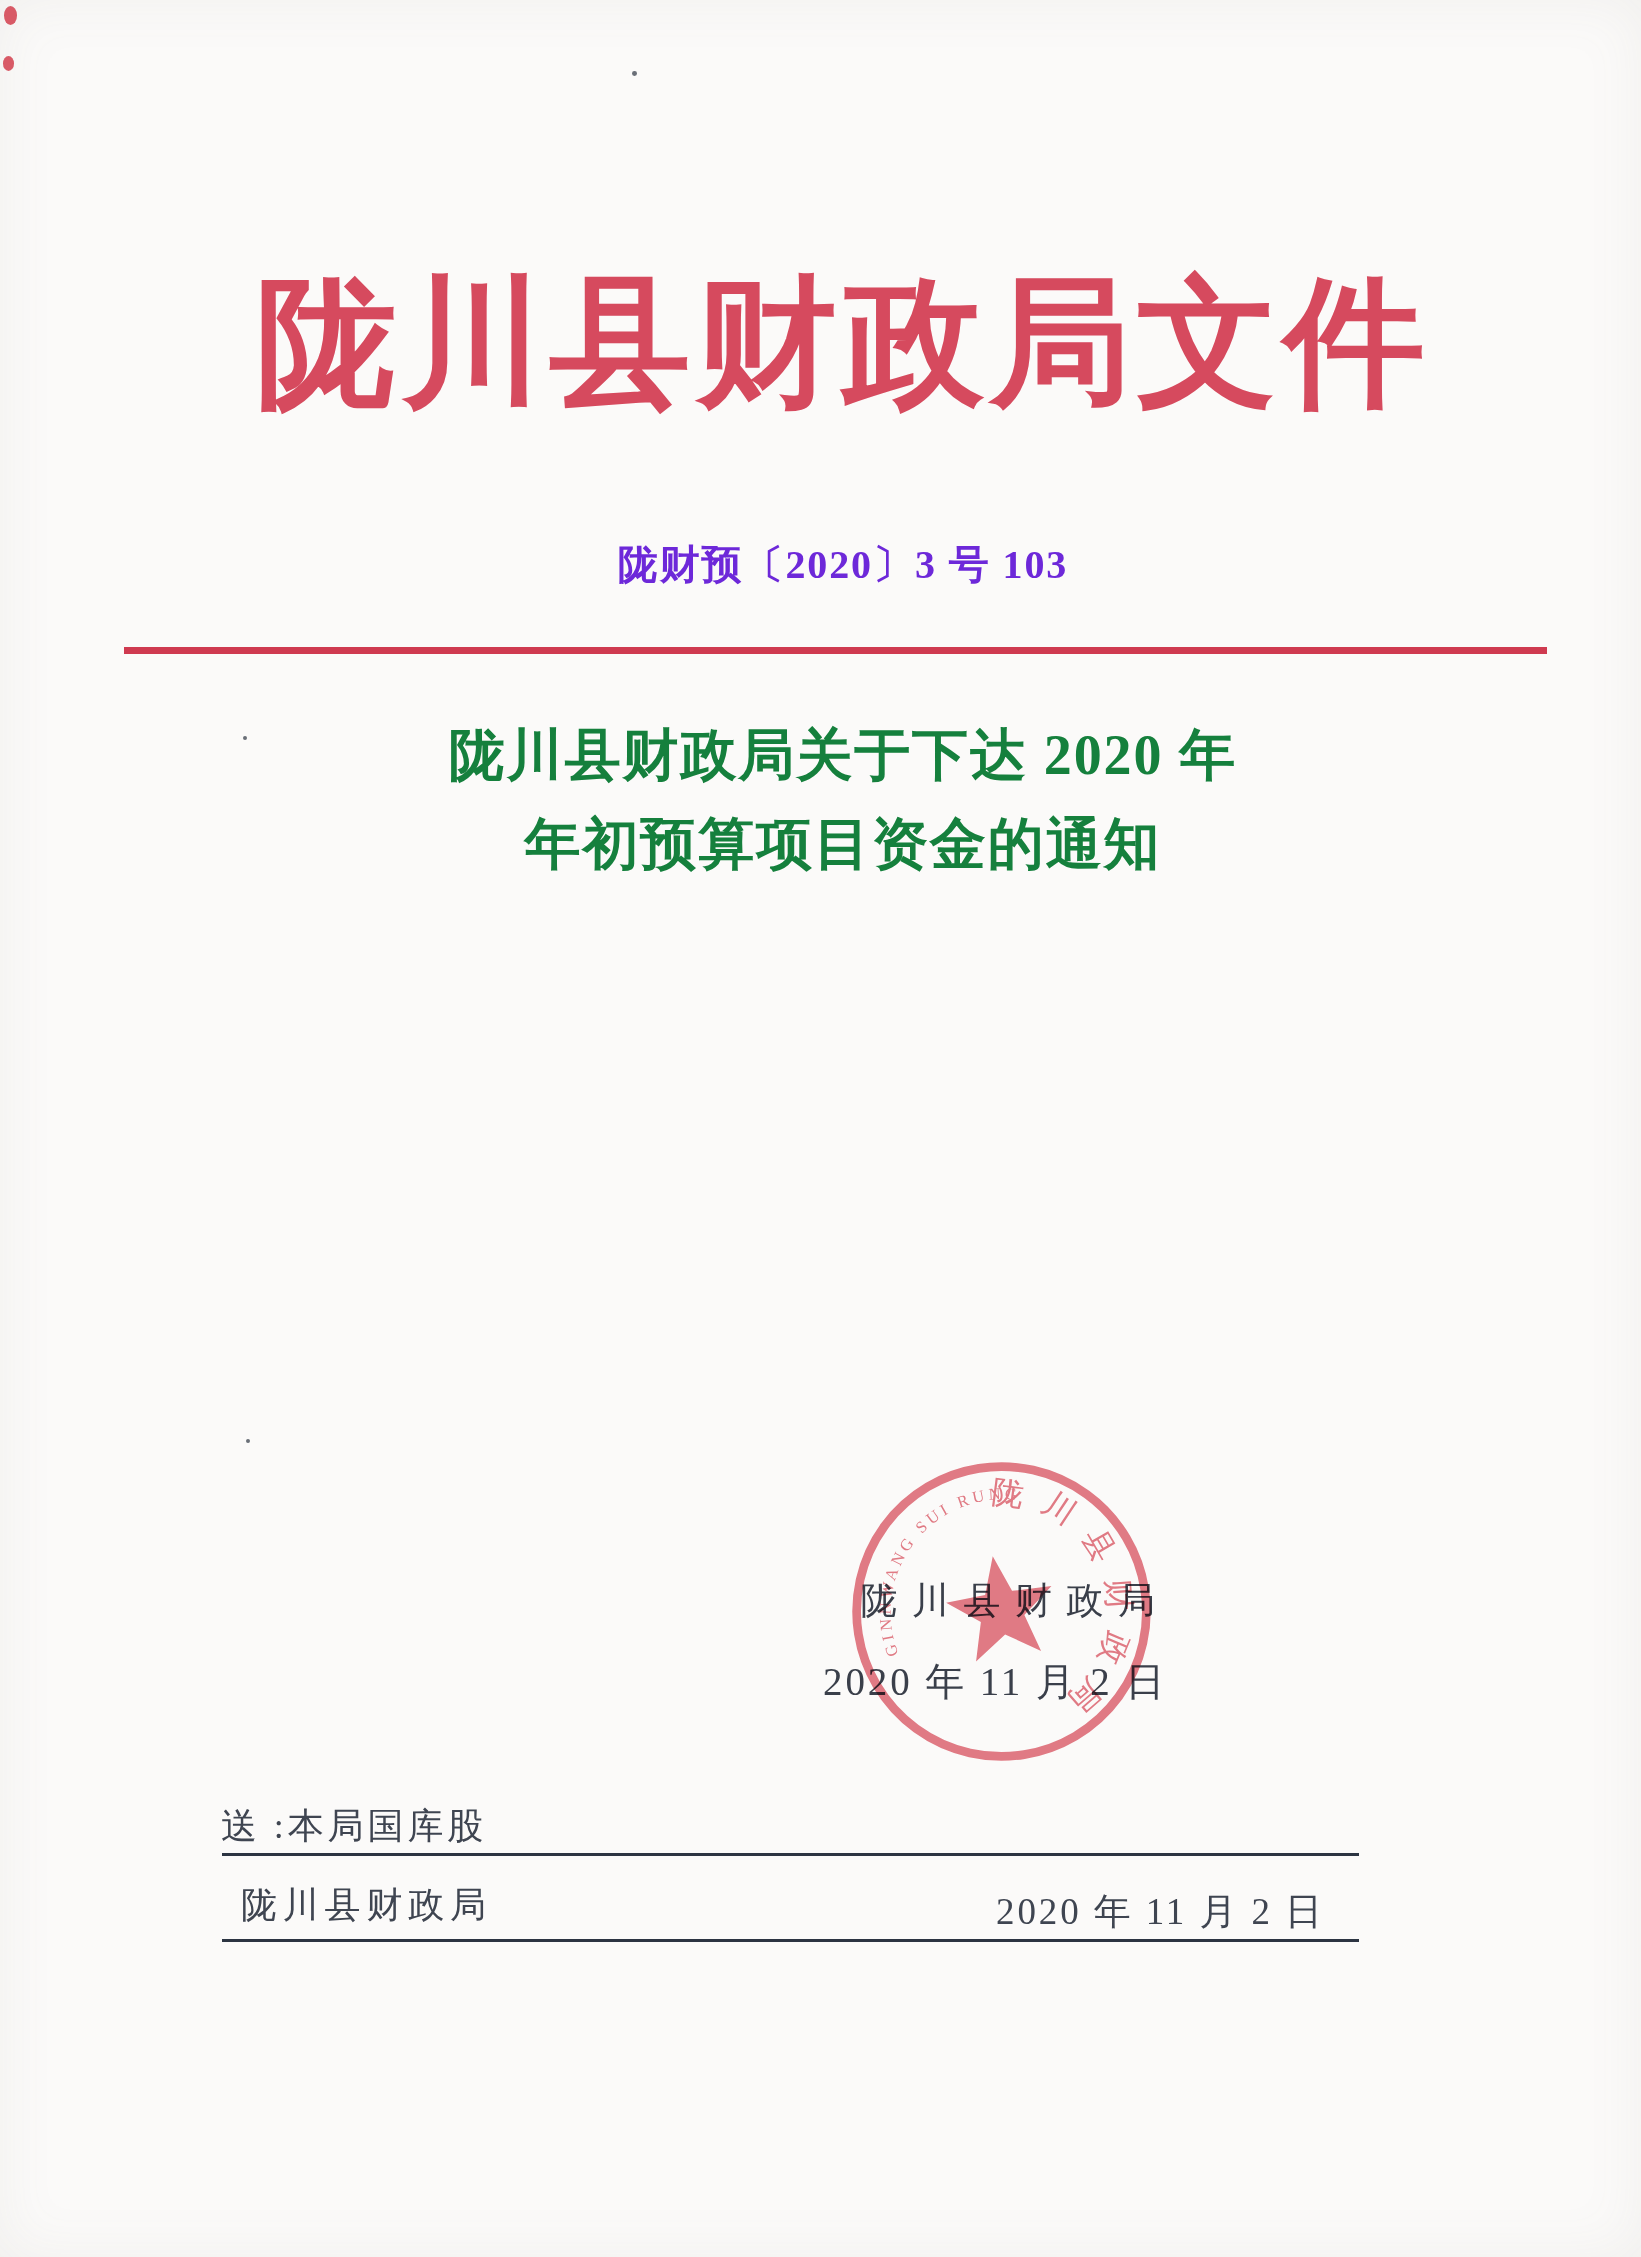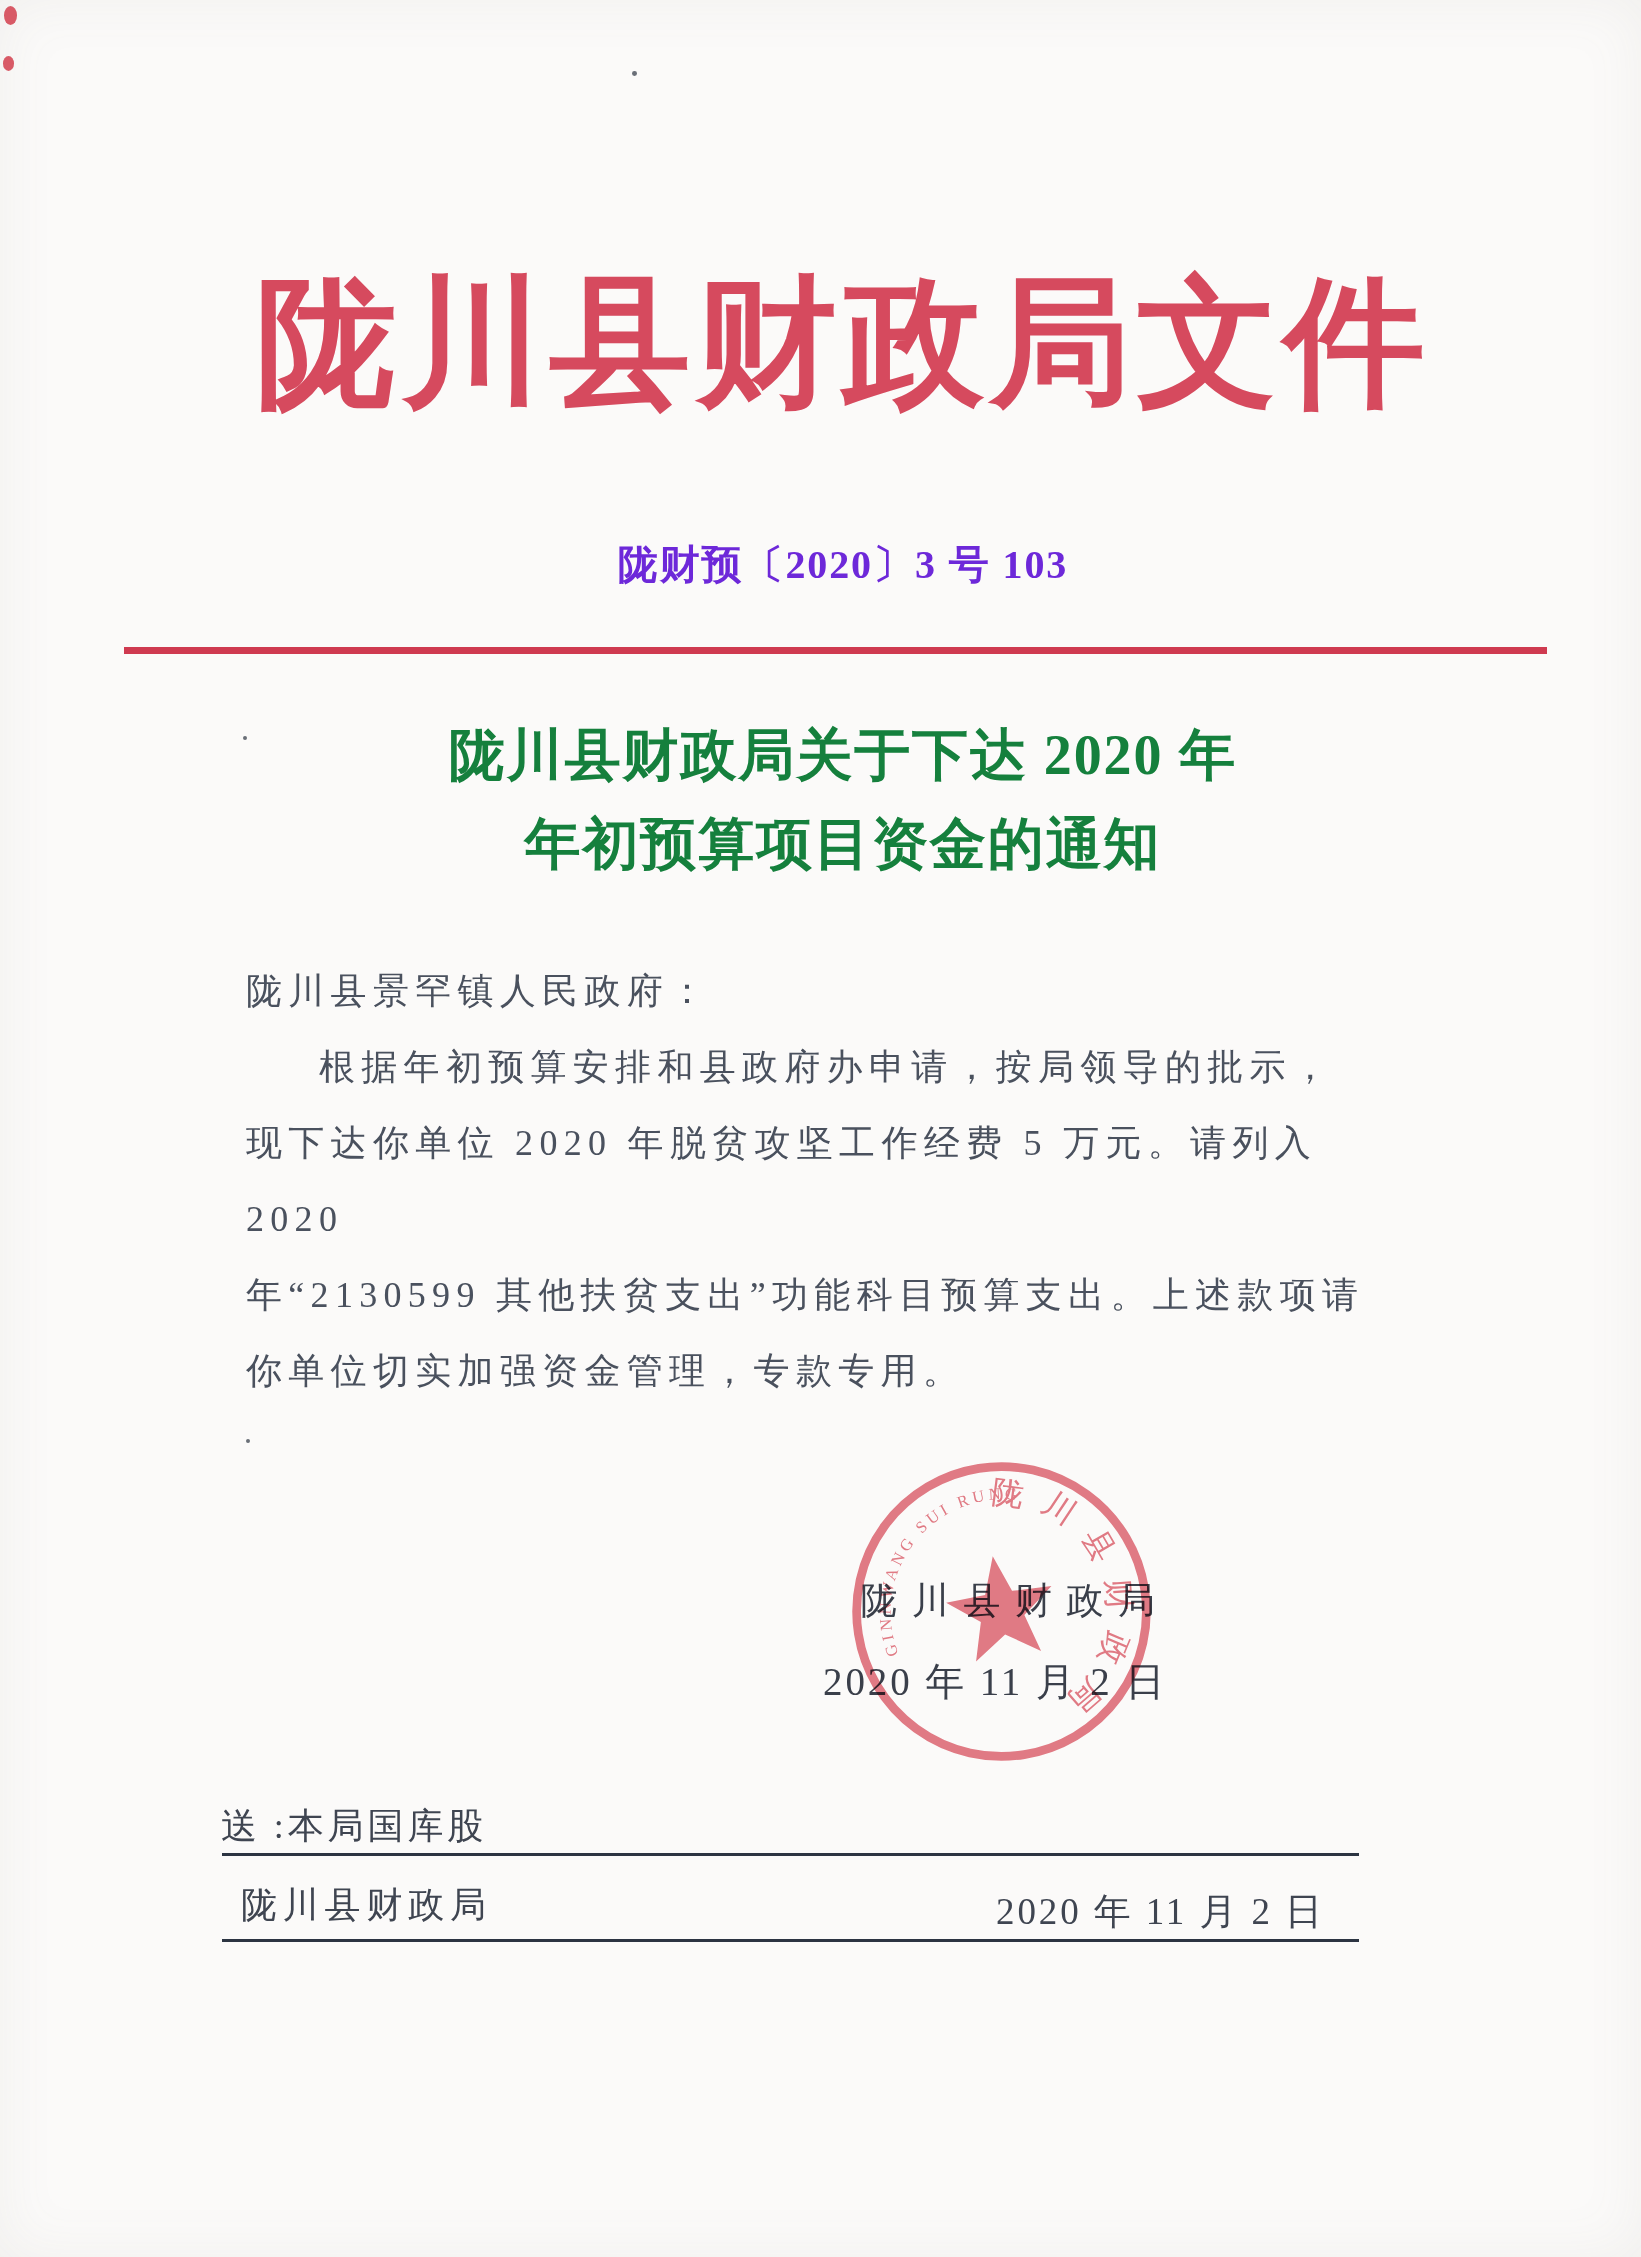--- a/index.html
+++ b/index.html
@@ -125,27 +125,20 @@
 
   <div class="abs centered doc-number">陇财预〔2020〕3 号 103</div>
 
   <div class="abs red-rule"></div>
 
   <div class="abs centered notice-title">
     <div>陇川县财政局关于下达 2020 年</div>
     <div>年初预算项目资金的通知</div>
   </div>
 
-  <div class="abs body-block">
-    <div>陇川县景罕镇人民政府：</div>
-    <div class="indent">根据年初预算安排和县政府办申请，按局领导的批示，</div>
-    <div>现下达你单位 2020 年脱贫攻坚工作经费 5 万元。请列入 2020</div>
-    <div>年“2130599 其他扶贫支出”功能科目预算支出。上述款项请</div>
-    <div>你单位切实加强资金管理，专款专用。</div>
-  </div>
 
   <div class="abs sig-org">陇川县财政局</div>
   <div class="abs sig-date">2020 年 11 月 2 日</div>
 
   <div class="abs seal-wrap">
     <svg width="311" height="311" viewBox="0 0 322 322">
       <defs>
         <path id="cnArc" d="M 161 50 A 111 111 0 0 1 161 272" fill="none"></path>
         <path id="rimArc" d="M 50 192 A 117 117 0 0 1 200 51" fill="none"></path>
       </defs>

